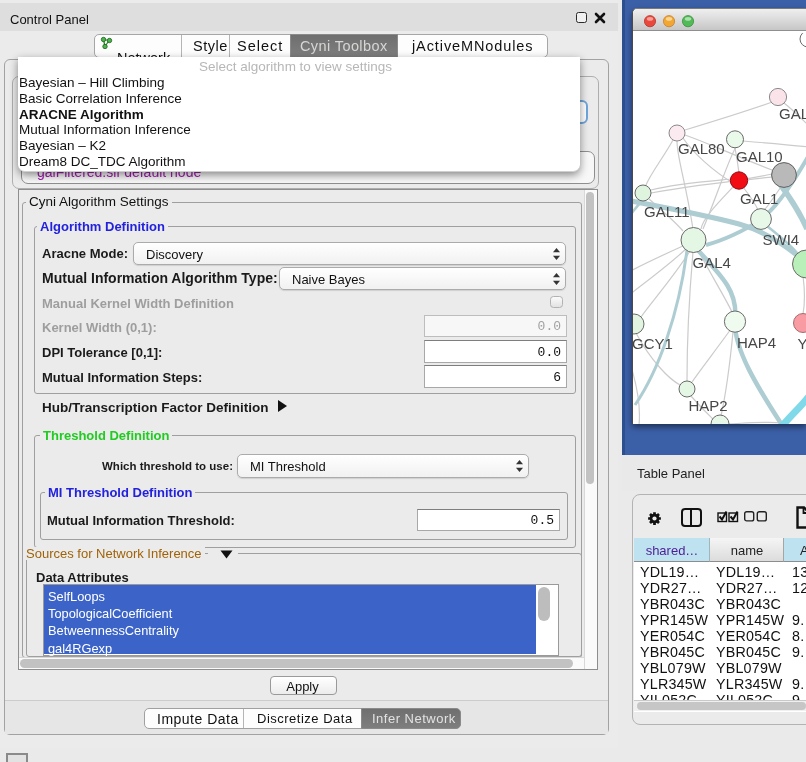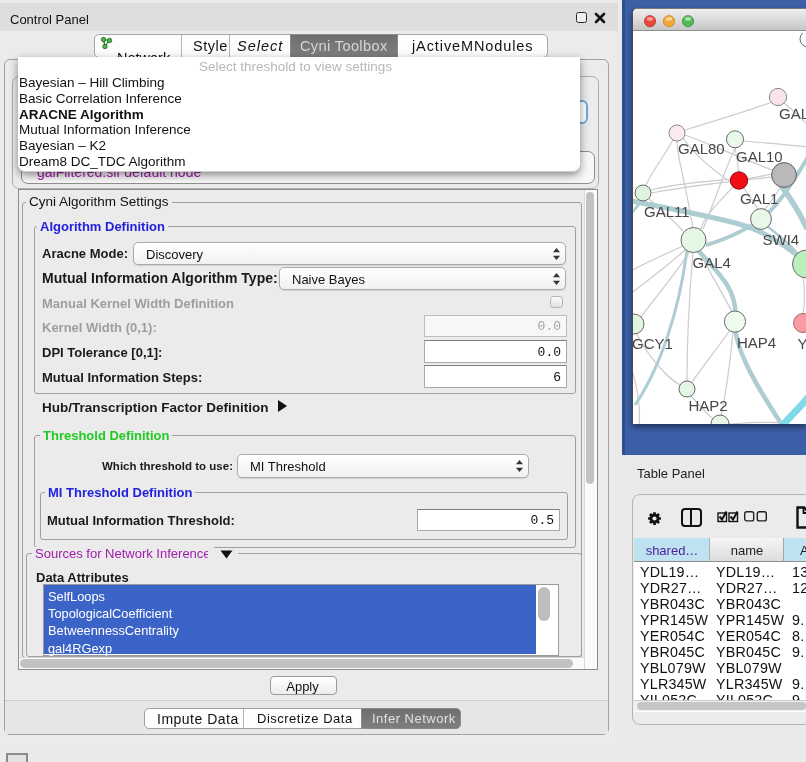--- a/index.html
+++ b/index.html
@@ -33,21 +33,21 @@
 <div class="abs" style="left:181px;top:35px;width:1px;height:22px;background:#b5b5b5;"></div>
 <div class="abs" style="left:229px;top:35px;width:1px;height:22px;background:#b5b5b5;"></div>
 <svg class="abs" style="left:100px;top:36px;" width="13" height="14" viewBox="0 0 13 14">
 <path d="M3.5 3.5 L9 4.5 M9 4.5 L5 10.5 M3.5 3.5 L5 10.5" stroke="#2c7a2c" stroke-width="1.2" fill="none"></path>
 <circle cx="3.5" cy="3.5" r="2.2" fill="#49b84a" stroke="#1d5e1d" stroke-width="0.8"></circle>
 <circle cx="9.5" cy="4.5" r="2.2" fill="#49b84a" stroke="#1d5e1d" stroke-width="0.8"></circle>
 <circle cx="5" cy="10.5" r="2.2" fill="#49b84a" stroke="#1d5e1d" stroke-width="0.8"></circle>
 </svg>
 <div class="abs" style="left:117px;top:38px;font-size:14.5px;color:#111;margin-top:12px;">Network</div>
 <div class="abs" style="left:193px;top:38px;font-size:14.5px;letter-spacing:0.5px;color:#111;">Style</div>
-<div class="abs" style="left:237px;top:38px;font-size:14.5px;letter-spacing:1px;color:#111;font-style:italic;">Select</div>
+<div class="abs" style="left:237px;top:38px;font-size:14.5px;letter-spacing:1px;color:#111;">Select</div>
 <div class="abs" style="left:300px;top:38px;font-size:14.5px;letter-spacing:0.4px;color:#d6d6d4;">Cyni Toolbox</div>
 <div class="abs" style="left:412px;top:38px;font-size:14.5px;letter-spacing:0.9px;color:#111;">jActiveMNodules</div>
 
 <div class="abs" style="left:4px;top:59px;width:605px;height:676px;background:#ebebeb;border:1px solid #a2a2a2;border-radius:6px;box-sizing:border-box;"></div>
 
 <div class="abs" style="left:12px;top:76px;width:587px;height:113px;background:#ebebeb;border:1px solid #aeaeae;border-radius:7px;box-sizing:border-box;"></div>
 
 <div class="abs" style="left:21px;top:151px;width:574px;height:33px;background:#f7f7f7;border:1px solid #8f8f8f;border-radius:7px;box-sizing:border-box;"></div>
 <div class="abs" style="left:37px;top:164px;font-size:14px;color:#a21caf;">galFiltered.sif default node</div>
 
@@ -108,21 +108,21 @@
       </svg>
 </div>
 <div class="group" style="left:40px;top:492px;width:526px;height:46px;"></div>
 <div class="gtitle" style="left:45px;top:486px;color:#2222dd;font-weight:bold;">MI Threshold Definition</div>
 <div class="lbl" style="left:47px;top:513px;">Mutual Information Threshold:</div>
 <div class="field" style="left:417px;top:509px;width:143px;height:22px;box-sizing:border-box;">
       <span>0.5</span>
     </div>
 
 <div class="group" style="left:26px;top:553px;width:554px;height:102px;"></div>
-<div class="gtitle" style="left:32px;top:547px;color:#a21caf;">Sources for Network Inference</div>
+<div class="gtitle" style="left:23px;top:547px;color:#a16207;">Sources for Network Inference</div>
 <div class="abs" style="left:208px;top:548px;width:30px;height:11px;background:#ebebeb;"></div>
 <svg class="abs" style="left:220px;top:549px;" width="13" height="11" viewBox="0 0 13 11">
       <path d="M0.5 1.5 L12.5 1.5 L6.5 9.5 Z" fill="#111"></path>
     </svg>
 <div class="lbl" style="left:36px;top:570px;">Data Attributes</div>
 
 <div class="abs" style="left:43px;top:584px;width:516px;height:72px;background:#fff;border:1px solid #9a9a9a;box-sizing:border-box;"></div>
 <div class="abs" style="left:44px;top:585px;width:492px;height:69px;background:#3c64c8;"></div>
 <div class="abs" style="left:48px;top:588px;font-size:12.8px;color:#fff;line-height:17.2px;">SelfLoops<br>TopologicalCoefficient<br>BetweennessCentrality<br>gal4RGexp</div>
 <div class="abs" style="left:538px;top:587px;width:12px;height:34px;background:#bdbdbd;border-radius:6px;"></div>
@@ -139,21 +139,21 @@
 <div class="abs" style="left:5px;top:700px;width:603px;height:34px;background:#e6e6e6;border-top:1px solid #cccccc;box-sizing:border-box;"></div>
 
 <div class="abs" style="left:144px;top:708px;width:317px;height:21px;background:#fdfdfd;border:1px solid #a0a0a0;border-radius:5px;box-sizing:border-box;"></div>
 <div class="abs" style="left:361px;top:708px;width:100px;height:21px;background:linear-gradient(#6f6f6f,#7e7e7e);border:1px solid #8a8a8a;border-radius:0 5px 5px 0;box-sizing:border-box;"></div>
 <div class="abs" style="left:243px;top:709px;width:1px;height:19px;background:#b5b5b5;"></div>
 <div class="abs" style="left:157px;top:711px;font-size:14px;letter-spacing:0.5px;color:#111;">Impute Data</div>
 <div class="abs" style="left:257px;top:711px;font-size:13px;letter-spacing:0.5px;color:#111;">Discretize Data</div>
 <div class="abs" style="left:372px;top:711px;font-size:13px;letter-spacing:0.5px;color:#e2e2e2;">Infer Network</div>
 
 <div class="abs" style="left:18px;top:57px;width:562px;height:115px;background:#fff;border-radius:0 0 7px 7px;box-shadow:0 3px 9px rgba(0,0,0,0.45);border-bottom:1px solid #cfcfcf;box-sizing:border-box;"></div>
-<div class="abs" style="left:18px;top:59px;width:555px;text-align:center;font-size:13.5px;color:#b7b7b7;">Select threshold to view settings</div>
+<div class="abs" style="left:18px;top:59px;width:555px;text-align:center;font-size:13.5px;color:#b7b7b7;">Select algorithm to view settings</div>
 <div class="abs" style="left:19px;top:75px;font-size:13.5px;color:#111;line-height:15.8px;">Bayesian – Hill Climbing<br>Basic Correlation Inference<br><b>ARACNE Algorithm</b><br>Mutual Information Inference<br>Bayesian – K2<br>Dream8 DC_TDC Algorithm</div>
 
 <div class="abs" style="left:6px;top:753px;width:18px;height:12px;background:#e2e2e2;border:2px solid #8a8a8a;"></div>
 
 <div class="abs" style="left:622px;top:0;width:184px;height:455px;background:#3c60a8;"></div>
 <div class="abs" style="left:622px;top:0;width:3px;height:455px;background:#2d4f8e;"></div>
 
 <div class="abs" style="left:632px;top:8px;width:174px;height:416px;background:#fff;border-radius:5px 0 0 0;box-shadow:0 3px 6px rgba(0,0,0,0.5);border-left:1px solid #4a4a4a;border-top:1px solid #7a7a7a;box-sizing:border-box;"></div>
 <div class="abs" style="left:633px;top:9px;width:173px;height:22px;background:linear-gradient(#efefef 0%,#d9d9d9 55%,#c6c6c6 100%);border-radius:5px 0 0 0;border-bottom:1px solid #8f8f8f;box-sizing:border-box;"></div>
 <svg class="abs" style="left:644px;top:15px;" width="51" height="13" viewBox="0 0 51 13">

